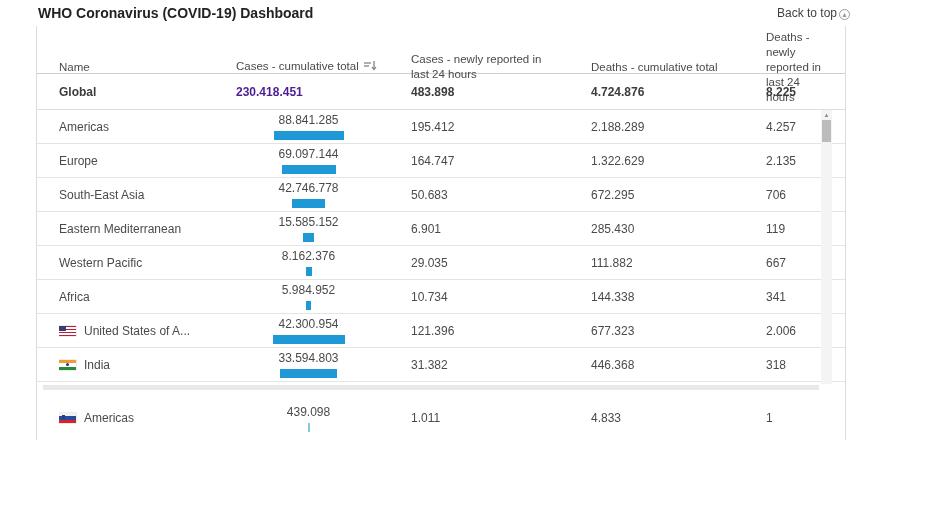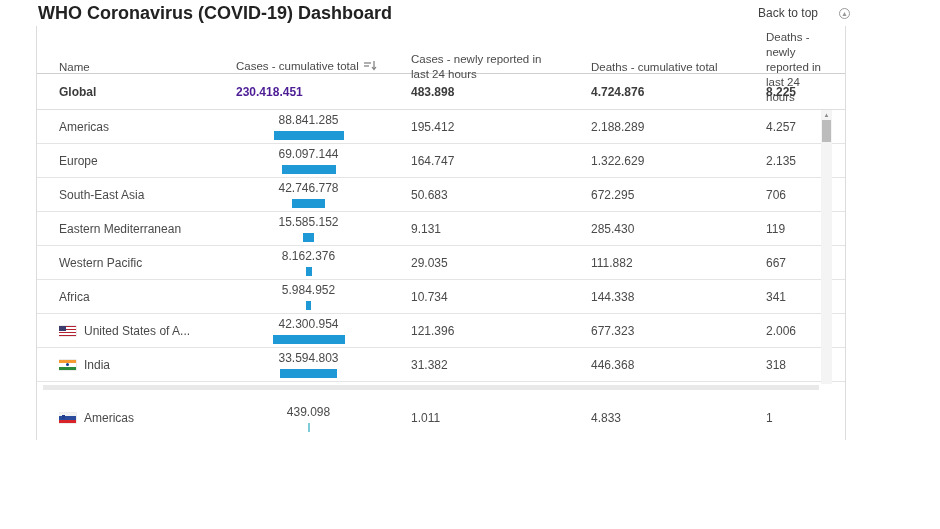--- a/index.html
+++ b/index.html
@@ -1,22 +1,22 @@
 <!DOCTYPE html>
 <html><head>
 <meta charset="utf-8">
 <style>
   * { margin:0; padding:0; box-sizing:border-box; }
   html,body { width:940px; height:529px; background:#fff; overflow:hidden;
     font-family:"Liberation Sans", sans-serif; color:#4a4a4a; }
 
   .topbar { position:absolute; left:38px; top:4px; width:812px; height:18px;
     display:flex; justify-content:space-between; align-items:center; }
-  .title { font-size:18px; font-weight:bold; color:#222; }
-  .backtop { font-size:12px; color:#3f3f3f; display:flex; align-items:center; gap:21px; cursor:pointer; }
+  .title { font-size:14px; font-weight:bold; color:#222; }
+  .backtop { font-size:12px; color:#3f3f3f; display:flex; align-items:flex-end; gap:2px; cursor:pointer; }
   .backtop-icon { width:11px; height:11px; border:1px solid #9a9a9a; border-radius:50%;
     display:inline-flex; align-items:center; justify-content:center; font-size:7px; color:#9a9a9a; line-height:1; }
 
   .card { position:absolute; left:36px; top:26px; width:810px; height:414px;
     border-left:1px solid #dcdcdc; border-right:1px solid #dcdcdc; background:#fff; padding-top:4px; }
 
   .grid { display:grid; grid-template-columns:157px 155px 160px 155px 1fr; padding-left:22px;gap:20px; }
 
   .thead { height:44px; align-items:center; border-bottom:1px solid #cfcfcf; }
   .th { font-size:11.5px; color:#4a4a4a; line-height:1.3; padding-right:14px; }
@@ -130,21 +130,21 @@
     <div class="cell">706</div>
   </div>
         <div class="grid trow">
     <div class="cell name-cell">
             <span class="rname">Eastern Mediterranean</span>
           </div>
     <div class="cell cases-cell">
       <span class="num">15.585.152</span>
       <span class="bar" style="width: 11px; background: rgb(31, 153, 214);"></span>
     </div>
-    <div class="cell">9.131</div>
+    <div class="cell">6.901</div>
     <div class="cell">285.430</div>
     <div class="cell">119</div>
   </div>
         <div class="grid trow">
     <div class="cell name-cell">
             <span class="rname">Western Pacific</span>
           </div>
     <div class="cell cases-cell">
       <span class="num">8.162.376</span>
       <span class="bar" style="width: 6px; background: rgb(31, 153, 214);"></span>

